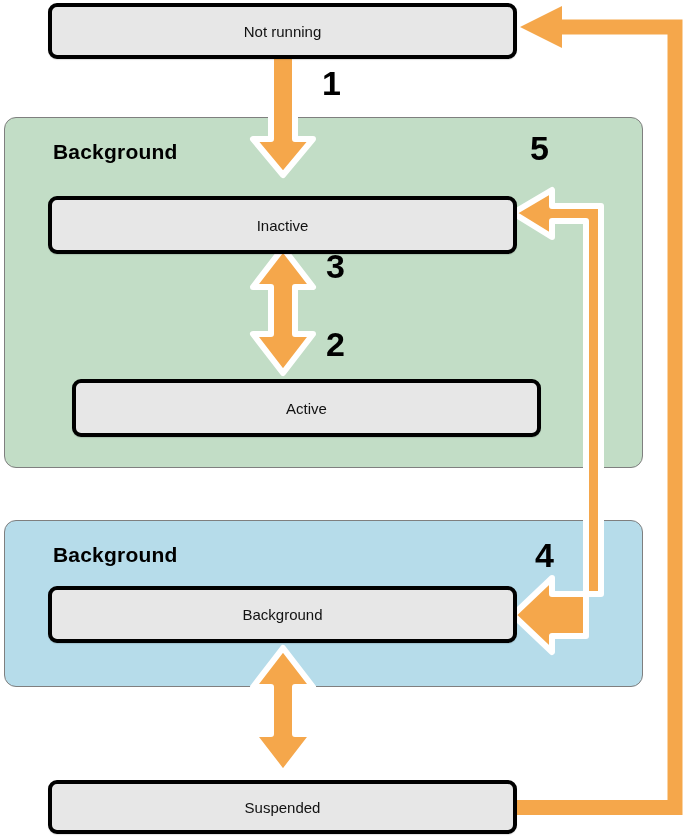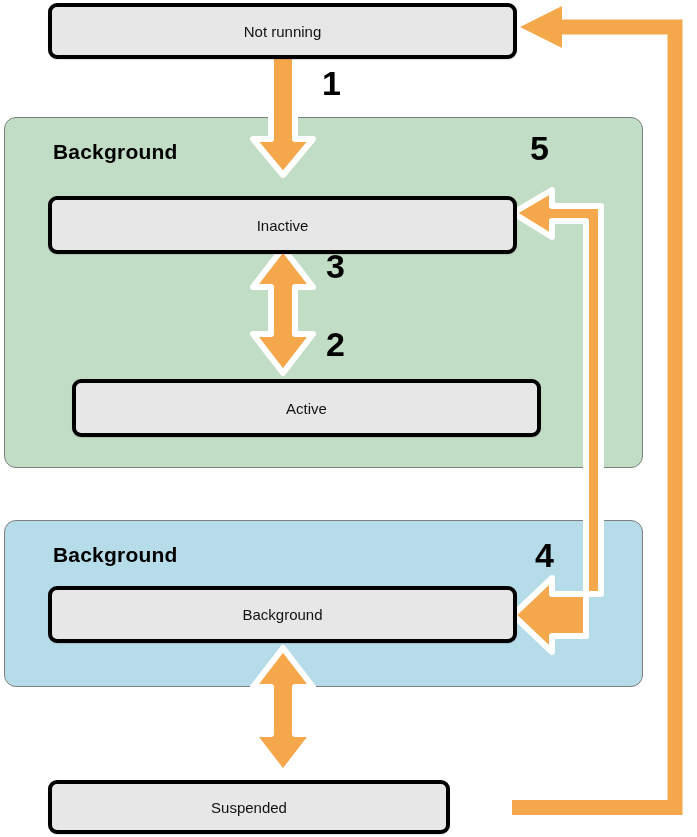--- a/index.html
+++ b/index.html
@@ -63,21 +63,21 @@
     align-items: center;
     justify-content: center;
     font-size: 15px;
     color: #111111;
     box-shadow: 0 1px 1px rgba(0,0,0,0.12);
   }
   #box-not-running { left: 48px;  top: 3px;   width: 469px; height: 56px; }
   #box-inactive    { left: 48px;  top: 184px; width: 469px; height: 58px; margin-top: 12px; }
   #box-active      { left: 48px;  top: 379px; width: 469px; height: 58px; margin-left: 24px; }
   #box-background  { left: 48px;  top: 586px; width: 469px; height: 57px; }
-  #box-suspended   { left: 48px;  top: 780px; width: 402px; height: 54px; }
+  #box-suspended   { left: 48px;  top: 780px; width: 469px; height: 54px; }
 
   
   .transition-label {
     position: absolute;
     font-size: 34px;
     font-weight: bold;
     color: #000000;
     line-height: 1;
   }
   #label-1 { left: 322px; top: 66px; }

